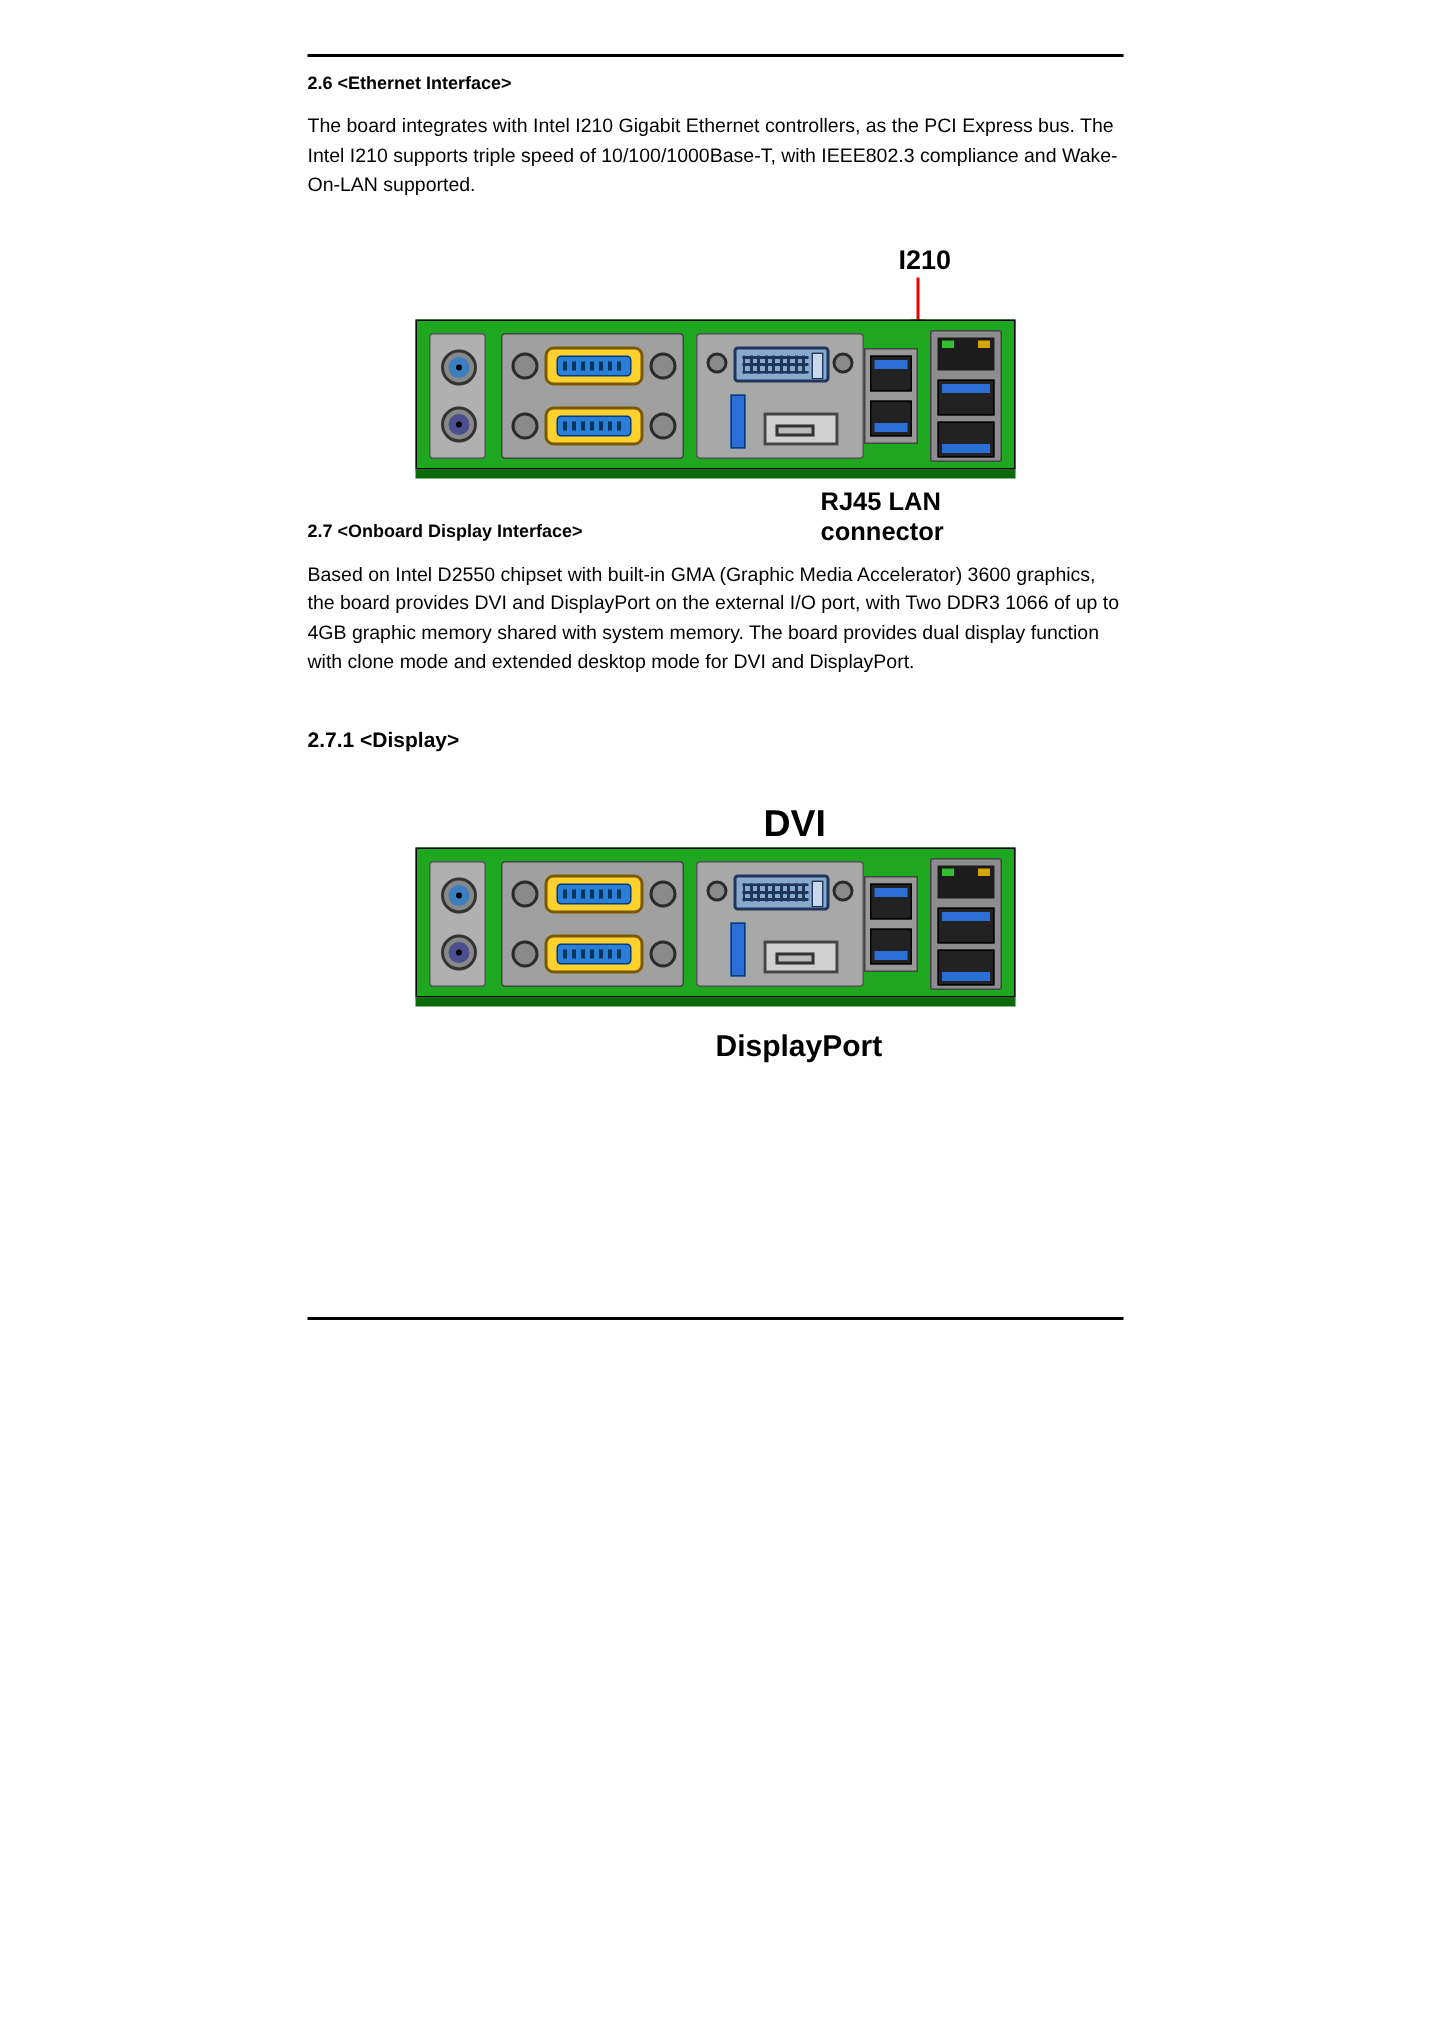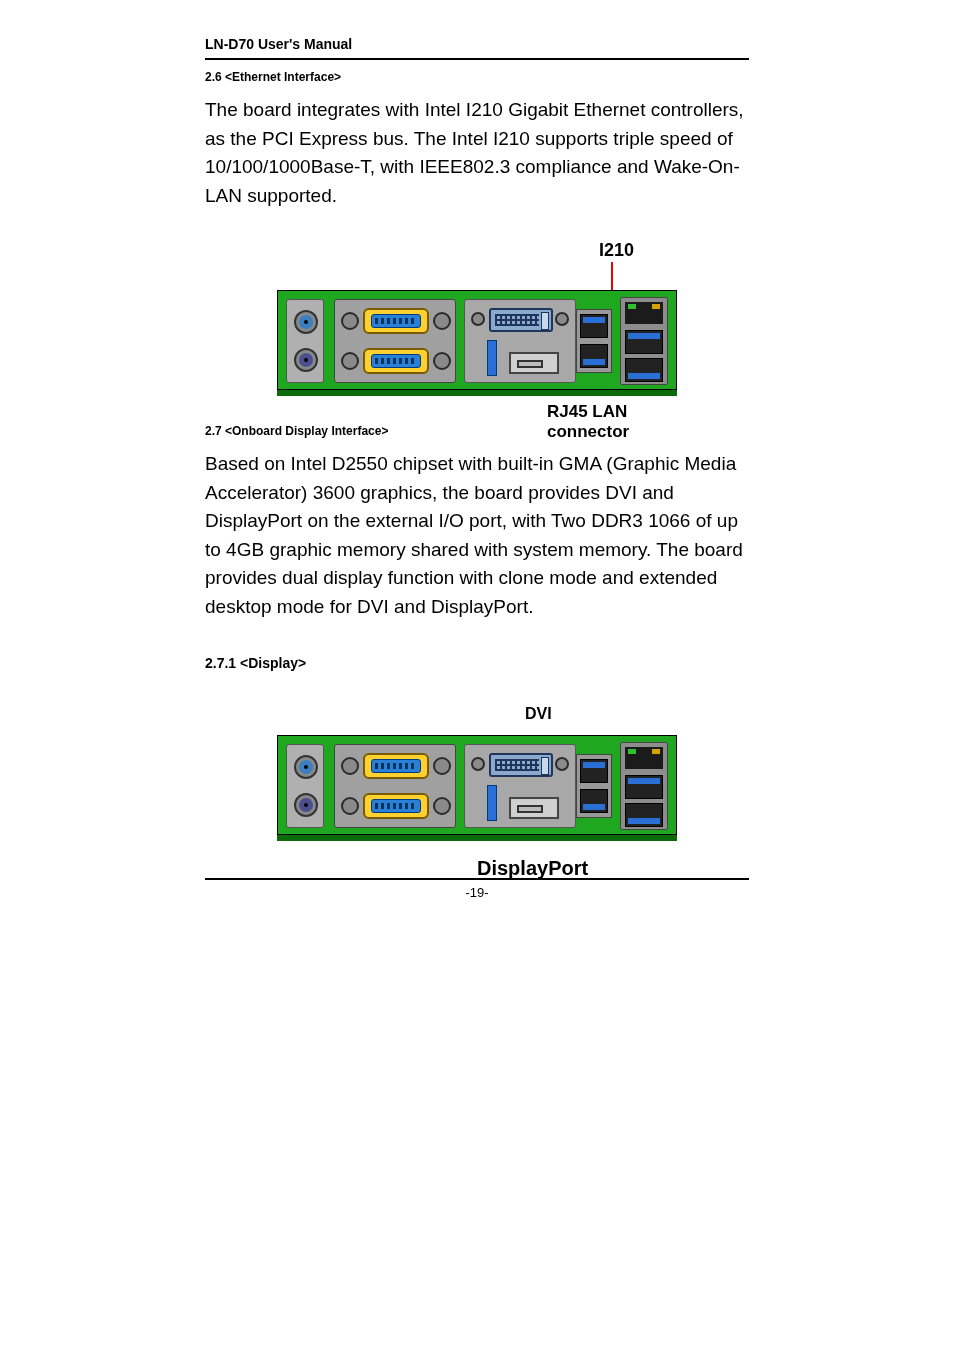--- a/index.html
+++ b/index.html
@@ -1,21 +1,21 @@
 <!DOCTYPE html>
 <html><head>
 <meta charset="utf-8">
 <style>
   * { box-sizing: border-box; margin: 0; padding: 0; }
   html, body { width: 954px; height: 1350px; background: #fff; font-family: Arial, Helvetica, sans-serif; color: #000; }
   .page { width: 954px; height: 1350px; position: relative; padding: 36px 205px 0 205px; }
   .doc-title { font-size: 14px; font-weight: bold; margin-bottom: 6px; }
   .hr-top { border: 0; border-top: 2px solid #000; margin-bottom: 10px; }
   .sec-head { font-size: 12px; font-weight: bold; margin-bottom: 8px; }
-  .para { font-size: 19px; line-height: 1.5; margin-top: 12px; }
+  .para { font-size: 13px; line-height: 1.5; margin-top: 12px; }
   .figwrap { width: 100%; display: flex; justify-content: center; margin-top: 30px; margin-bottom: 16px; }
   .sec27 { margin-top: 34px; }
   .sub { font-size: 14px; font-weight: bold; margin-top: 34px; }
   .hr-bot { border: 0; border-top: 2px solid #000; width: 544px; position: absolute; left: 205px; bottom: 470px; }
   .pgnum { width: 100%; text-align: center; font-size: 13px; position: absolute; left: 0; bottom: 450px; }
   
   .board { width: 400px; position: relative; }
   .green { width: 400px; height: 100px; background: #1fa81f; border: 1px solid #000; position: relative; }
   .strip { position: absolute; left: 0; bottom: -6px; width: 400px; height: 6px; background: #0b6b0b; }
   
@@ -63,28 +63,27 @@
   
   .arrow { position: absolute; width: 2px; background: #e00; }
   .arrow .head { position: absolute; left: -4px; bottom: -1px; width: 0; height: 0; border-left: 5px solid transparent; border-right: 5px solid transparent; border-top: 9px solid #e00; }
   .label { position: absolute; font-weight: bold; font-size: 18px; }
   .label.blk { color: #000; }
   
   .fig1 .lbl-i210 { left: 322px; top: -50px; }
   .fig1 .arrow1 { left: 334px; top: -28px; height: 36px; }
   .fig1 .lbl-rj45 { left: 270px; top: 112px; font-size: 17px; }
   
-  .fig2 .lbl-dvi { left: 248px; top: -30px; font-size: 16px; }
+  .fig2 .lbl-dvi { left: 232px; top: -30px; font-size: 25px; }
   .fig2 .lbl-dp { left: 200px; top: 122px; font-size: 20px; }
 </style>
 </head>
 <body>
 
 <div class="page">
-  <div class="doc-title">LN-D70 User's Manual</div>
   <hr class="hr-top">
 
   <div class="sec-head">2.6 &lt;Ethernet Interface&gt;</div>
   <div class="para">The board integrates with Intel I210 Gigabit Ethernet controllers, as the PCI Express bus. The Intel I210 supports triple speed of 10/100/1000Base-T, with IEEE802.3 compliance and Wake-On-LAN supported.</div>
 
   <div class="figwrap">
     <div class="board fig1" style="margin-top:50px;">
       <div class="label blk lbl-i210">I210</div>
       <div class="arrow arrow1">
           <div class="head"></div>
@@ -233,14 +232,13 @@
               <div class="lip"></div>
             </div>
         </div>
       </div>
       <div class="strip"></div>
       <div class="label blk lbl-dp">DisplayPort</div>
     </div>
   </div>
 
   <hr class="hr-bot">
-  <div class="pgnum">-19-</div>
 </div>
 
 </body></html>

